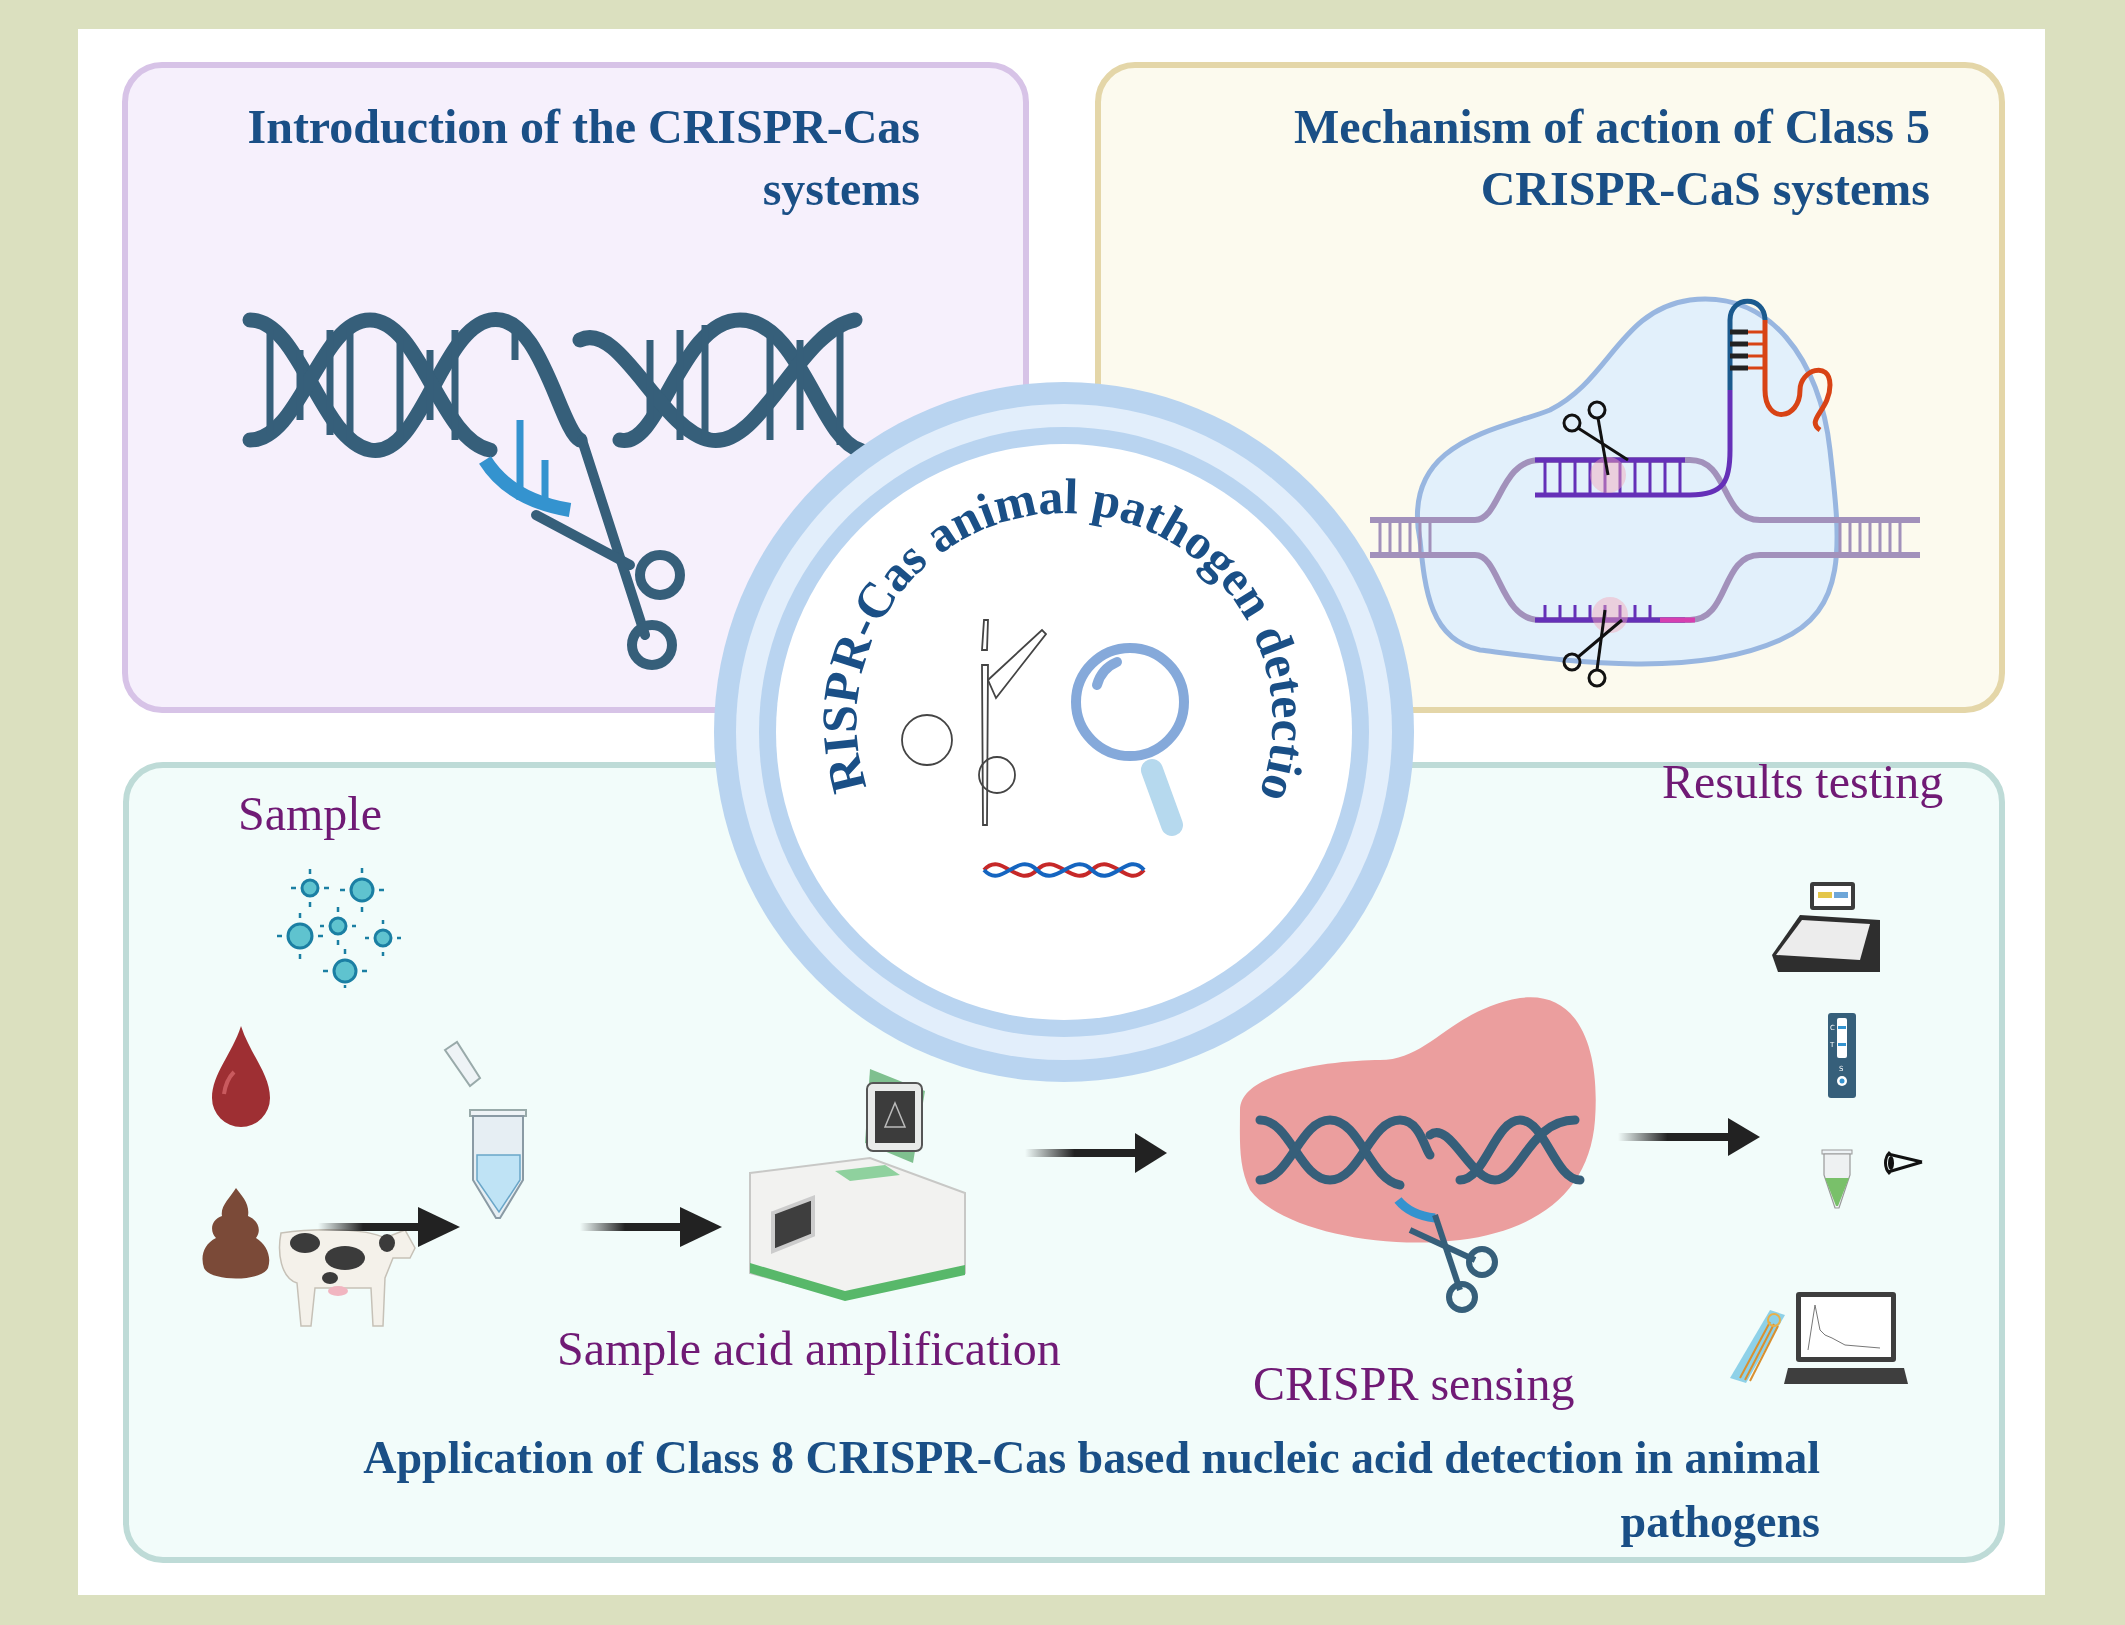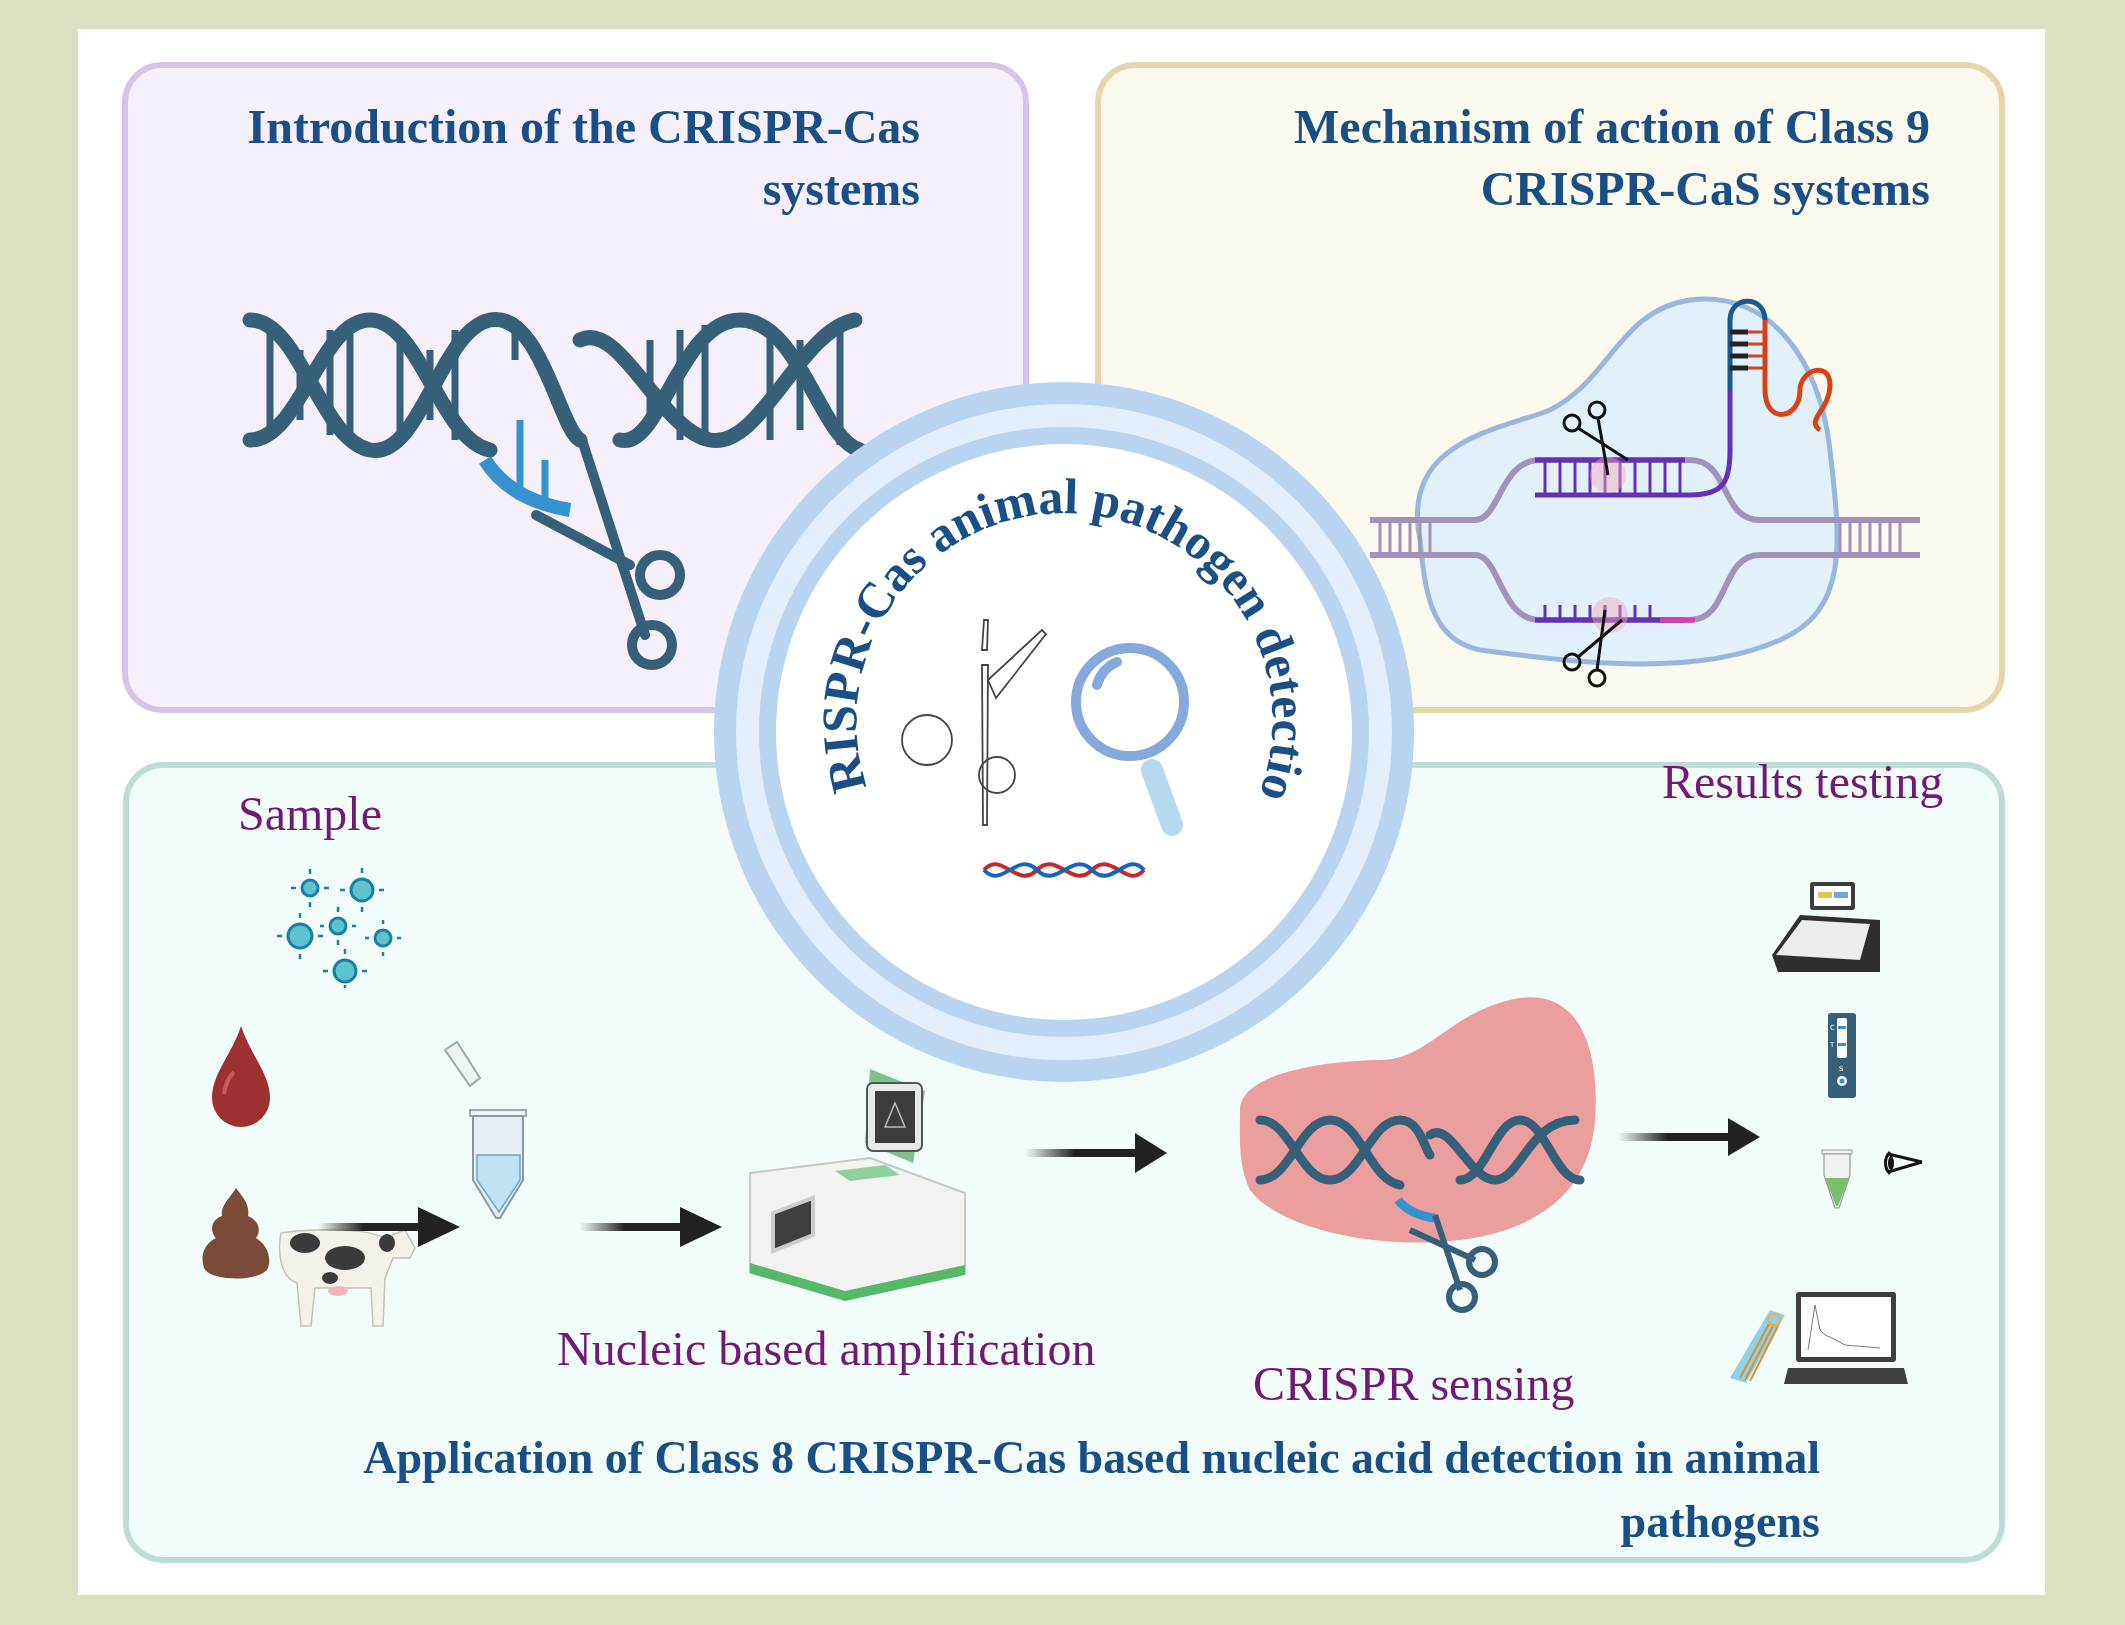--- a/index.html
+++ b/index.html
@@ -52,21 +52,21 @@
     </g>
   <g fill="none" stroke="#365f7a" stroke-width="10" stroke-linecap="round">
     <line x1="352" y1="200" x2="415" y2="395" transform="translate(-10,-60)"></line>
     <line x1="296" y1="215" x2="390" y2="265"></line>
     <circle cx="420" cy="275" r="20"></circle>
     <circle cx="412" cy="345" r="20"></circle>
   </g>
 </svg>
 
 <div class="box box-mech"></div>
-<div class="title" style="left:1170px;top:96px;width:760px;">Mechanism of action of Class 9 CRISPR-CaS systems</div>
+<div class="title" style="left:1170px;top:96px;width:760px;">Mechanism of action of Class 5 CRISPR-CaS systems</div>
 
 <svg class="abs" style="left:1360px;top:290px;" width="580" height="400" viewBox="0 0 580 400">
   <path d="M60 250 C 40 150, 140 140, 190 120 C 250 90, 260 20, 330 10 C 410 0, 460 70, 470 160 C 480 250, 490 320, 420 350 C 330 390, 200 370, 120 360 C 70 350, 65 300, 60 250 Z" fill="#e2f0fb" stroke="#98b6e0" stroke-width="5"></path>
   <g stroke="#a291bb" stroke-width="6" fill="none">
     <path d="M10 230 L 115 230 C 140 230, 140 170, 180 170 L 330 170 C 370 170, 360 230, 400 230 L 560 230"></path>
     <path d="M10 265 L 115 265 C 140 265, 140 330, 180 330 L 330 330 C 370 330, 360 265, 400 265 L 560 265"></path>
   </g>
   <g stroke="#a291bb" stroke-width="3">
     <line x1="20" y1="230" x2="20" y2="265"></line>
       <line x1="30" y1="230" x2="30" y2="265"></line>
@@ -136,21 +136,21 @@
     <circle cx="212" cy="372" r="8"></circle>
       <circle cx="237" cy="388" r="8"></circle>
     <line x1="218" y1="367" x2="262" y2="330"></line>
       <line x1="237" y1="380" x2="245" y2="320"></line>
   </g>
 </svg>
 
 <div class="box box-app"></div>
 
 <div class="label" style="left:238px;top:790px;">Sample</div>
-<div class="label" style="left:557px;top:1325px;">Nucleic based amplification</div>
+<div class="label" style="left:557px;top:1325px;">Sample acid amplification</div>
 <div class="label" style="left:1253px;top:1325px;margin-top:35px;">CRISPR sensing</div>
 <div class="label" style="left:1662px;top:758px;">Results testing</div>
 
 <div class="title" style="left:320px;top:1426px;width:1500px;font-size:46px;line-height:64px;">Application of Class 8 CRISPR-Cas based nucleic acid detection in animal pathogens</div>
 
 <svg class="abs" style="left:270px;top:868px;" width="140" height="120" viewBox="0 0 140 120">
   <g fill="#5fc3cf" stroke="#1b7fa3" stroke-width="3">
     <circle cx="40" cy="20" r="8"></circle>
       <circle cx="92" cy="22" r="11"></circle>
     <circle cx="30" cy="68" r="12"></circle>

